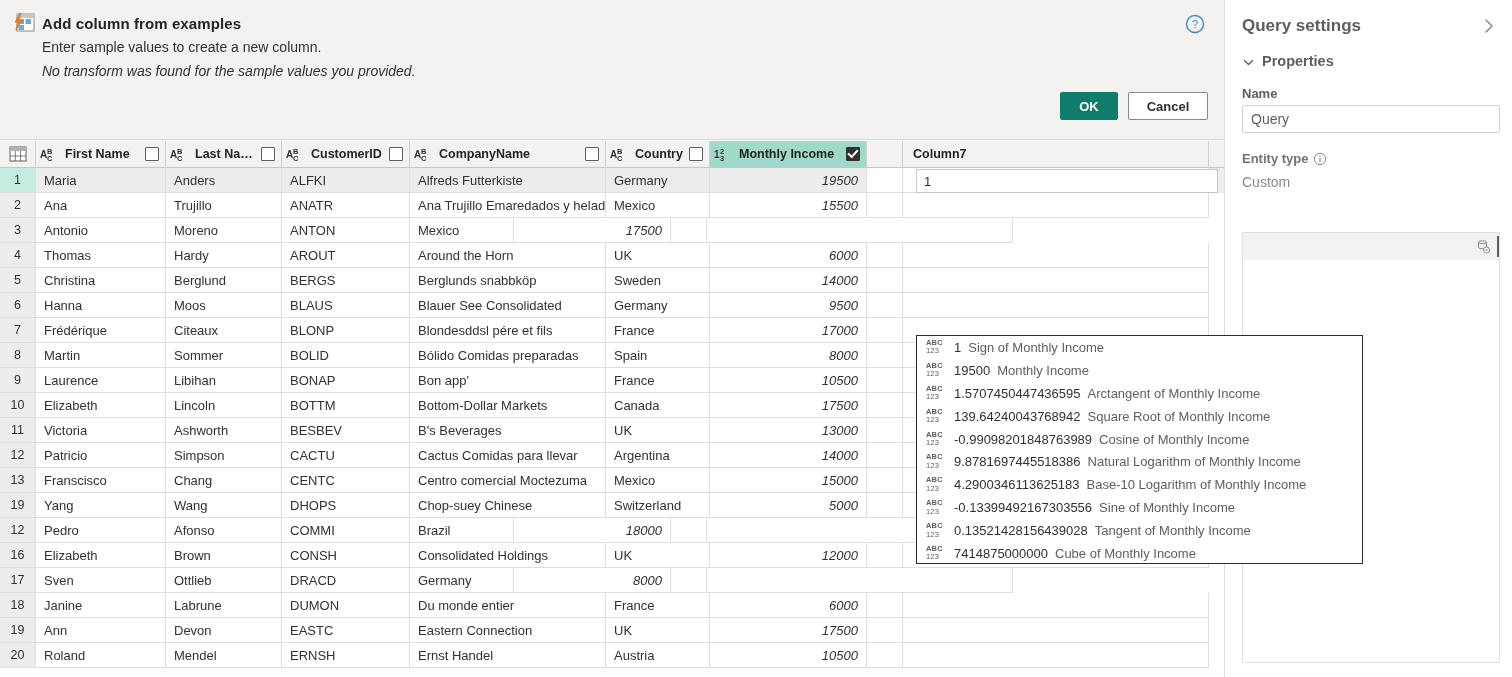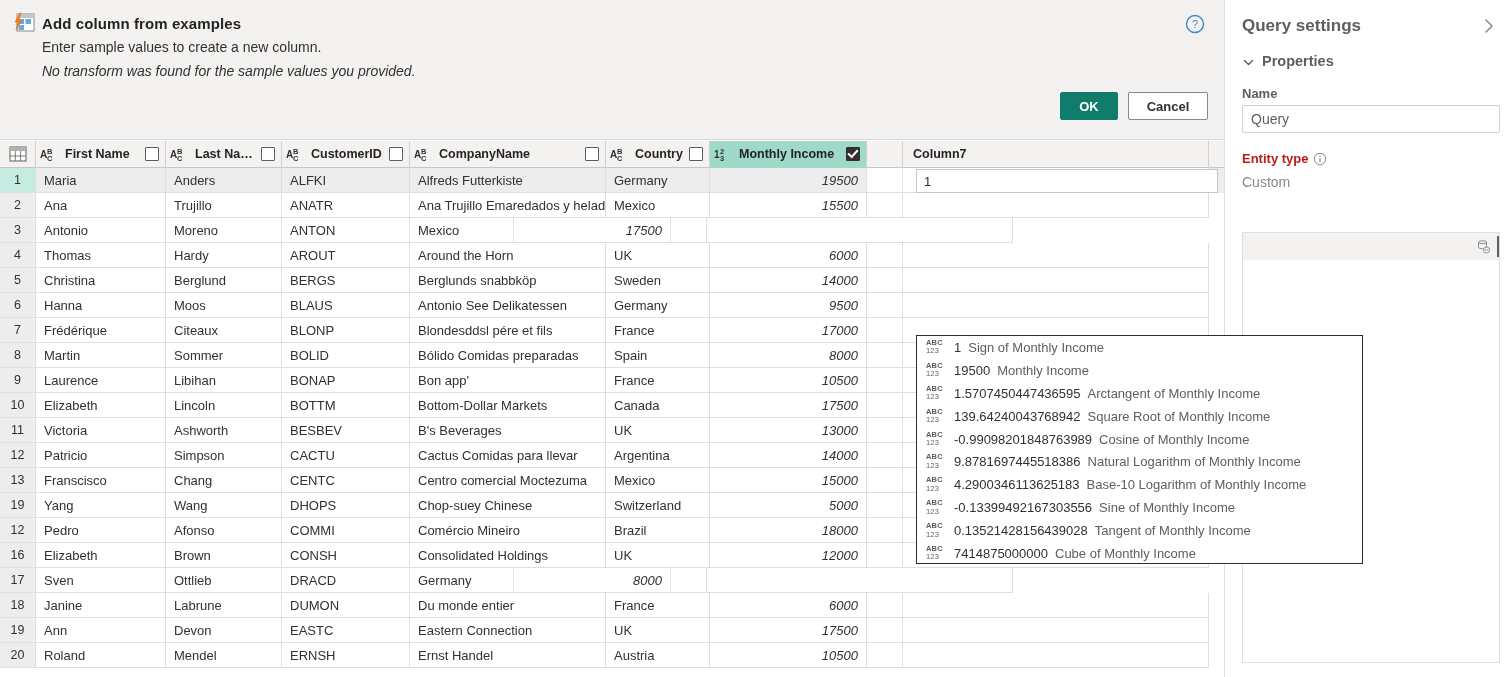--- a/index.html
+++ b/index.html
@@ -189,21 +189,21 @@
     border: 1px solid #d1d1d1; border-radius: 2px;
     background: #ffffff;
     font-family: "Liberation Sans", sans-serif;
     font-size: 14px; color: #605e5c; padding: 0 8px;
     outline: none;
   }
   #entity-row {
     position: absolute; left: 17px; top: 151px;
     display: flex; align-items: center;
   }
-  #entity-label { font-size: 13px; font-weight: bold; color: #b91c1c; margin-right: 5px; }
+  #entity-label { font-size: 13px; font-weight: bold; color: #737373; margin-right: 5px; }
   #entity-info { width: 14px; height: 14px; flex: none; cursor: pointer; }
   #entity-value {
     position: absolute; left: 17px; top: 174px;
     font-size: 14px; color: #8a8886;
   }
   #steps-box {
     position: absolute; left: 17px; top: 232px;
     width: 258px; height: 431px;
     border: 1px solid #e1dfdd; background: #ffffff;
   }
@@ -377,21 +377,21 @@
             <div class="dcell" style="width:104px">Sweden</div>
             <div class="dcell num" style="width:157px">14000</div>
             <div class="dcell blank" style="width:36px"></div>
             <div class="dcell blank" style="width:306px"></div>
           </div>
           <div class="grid-row drow" style="top:152px">
             <div class="dcell rownum" style="width:36px">6</div>
             <div class="dcell" style="width:130px">Hanna</div>
             <div class="dcell" style="width:116px">Moos</div>
             <div class="dcell" style="width:128px">BLAUS</div>
-            <div class="dcell" style="width:196px">Antonio See Delikatessen</div>
+            <div class="dcell" style="width:196px">Blauer See Consolidated</div>
             <div class="dcell" style="width:104px">Germany</div>
             <div class="dcell num" style="width:157px">9500</div>
             <div class="dcell blank" style="width:36px"></div>
             <div class="dcell blank" style="width:306px"></div>
           </div>
           <div class="grid-row drow" style="top:177px">
             <div class="dcell rownum" style="width:36px">7</div>
             <div class="dcell" style="width:130px">Frédérique</div>
             <div class="dcell" style="width:116px">Citeaux</div>
             <div class="dcell" style="width:128px">BLONP</div>
@@ -476,21 +476,20 @@
             <div class="dcell" style="width:104px">Switzerland</div>
             <div class="dcell num" style="width:157px">5000</div>
             <div class="dcell blank" style="width:36px"></div>
             <div class="dcell blank" style="width:306px"></div>
           </div>
           <div class="grid-row drow" style="top:377px">
             <div class="dcell rownum" style="width:36px">12</div>
             <div class="dcell" style="width:130px">Pedro</div>
             <div class="dcell" style="width:116px">Afonso</div>
             <div class="dcell" style="width:128px">COMMI</div>
-            <div class="dcell" style="width:196px">Comércio Mineiro</div>
             <div class="dcell" style="width:104px">Brazil</div>
             <div class="dcell num" style="width:157px">18000</div>
             <div class="dcell blank" style="width:36px"></div>
             <div class="dcell blank" style="width:306px"></div>
           </div>
           <div class="grid-row drow" style="top:402px">
             <div class="dcell rownum" style="width:36px">16</div>
             <div class="dcell" style="width:130px">Elizabeth</div>
             <div class="dcell" style="width:116px">Brown</div>
             <div class="dcell" style="width:128px">CONSH</div>

